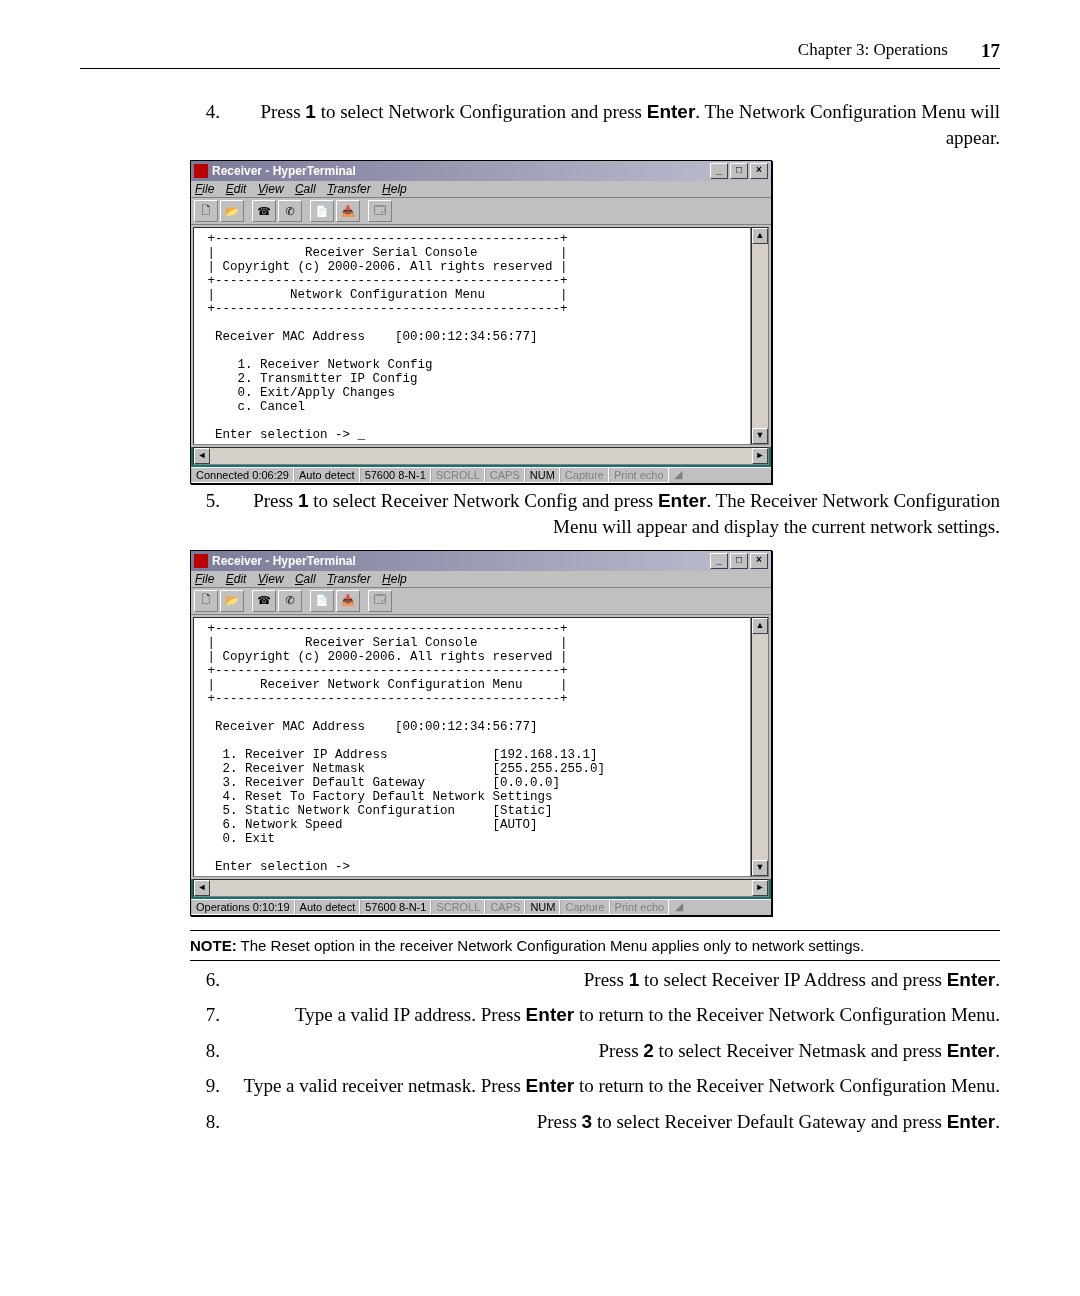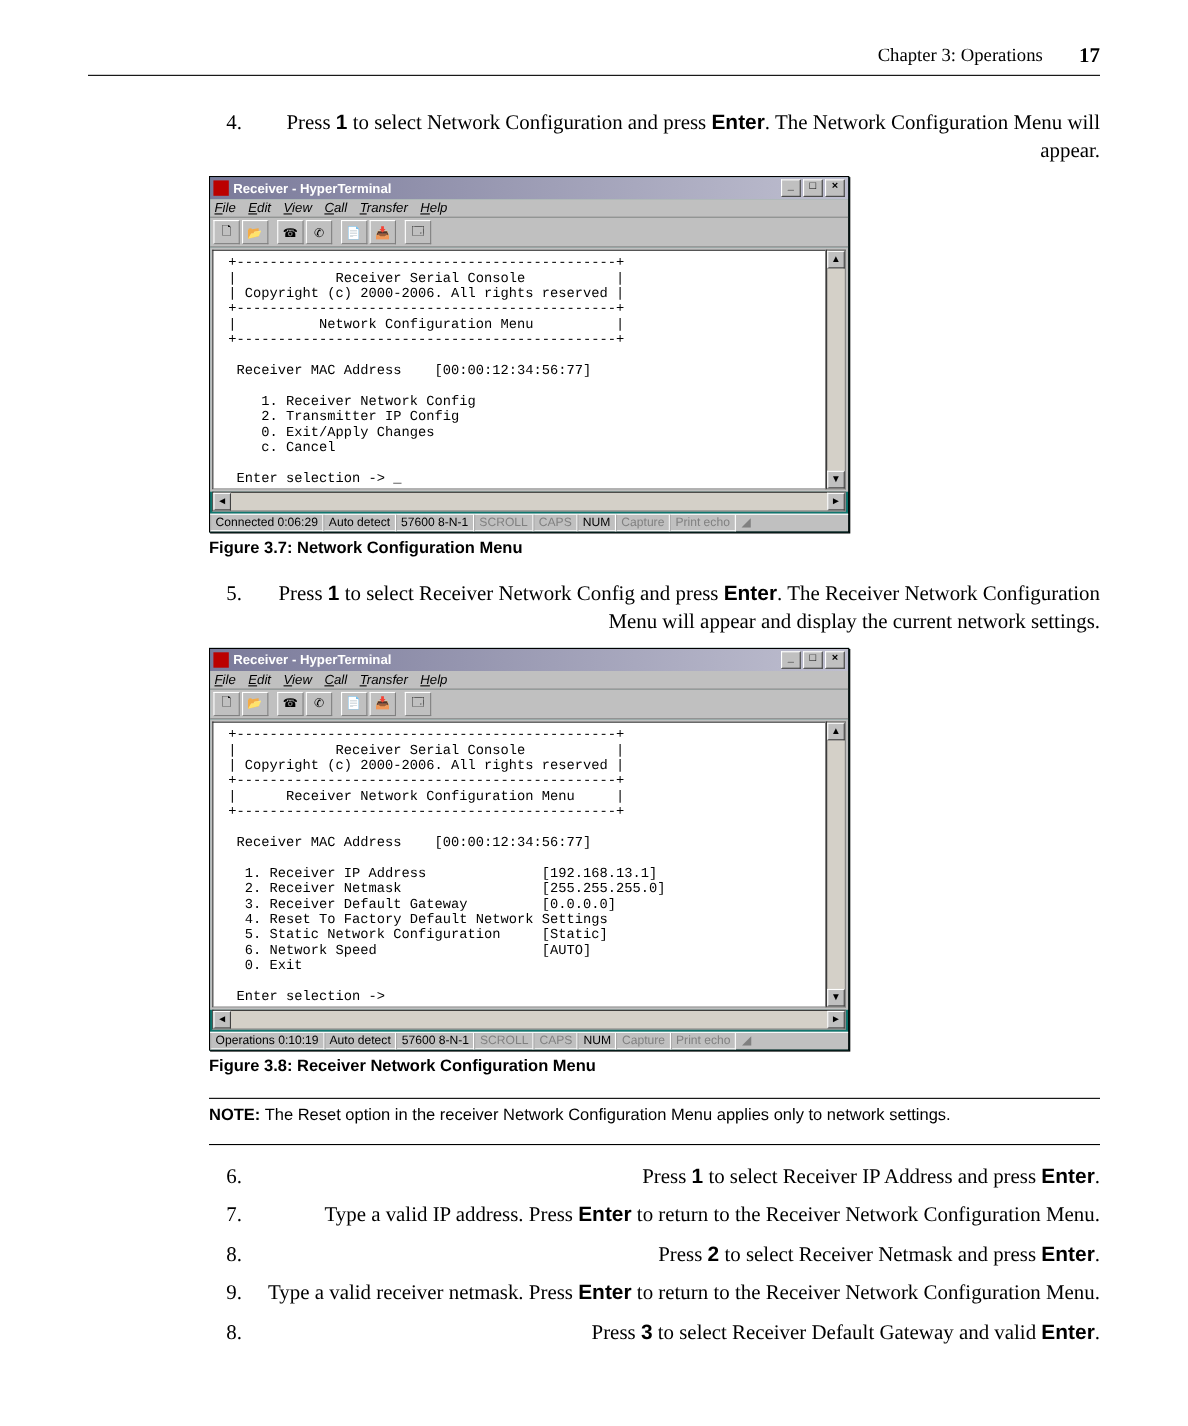--- a/index.html
+++ b/index.html
@@ -56,22 +56,22 @@
     font-weight: bold;
     margin-top: 6px;
     margin-bottom: 20px;
   }
   .note-rule-top {
     border-top: 1px solid #000;
     margin-top: 14px;
   }
   .note-rule-bot {
     border-bottom: 1px solid #000;
-    margin-bottom: 16px;
-    padding-bottom: 18px;
+    margin-bottom: 6px;
+    padding-bottom: 6px;
   }
   .note {
     font-family: Arial, Helvetica, sans-serif;
     font-size: 15px;
     padding-top: 6px;
   }
   .note b { font-weight: bold; }
 
   
   .ht-window {
@@ -286,21 +286,20 @@
         <div class="sb-cell">Auto detect</div>
         <div class="sb-cell">57600 8-N-1</div>
         <div class="sb-cell dim">SCROLL</div>
         <div class="sb-cell dim">CAPS</div>
         <div class="sb-cell">NUM</div>
         <div class="sb-cell dim">Capture</div>
         <div class="sb-cell dim">Print echo</div>
         <div class="sb-grip">◢</div>
       </div>
     </div>
-    <div class="figure-caption">Figure 3.7: Network Configuration Menu</div>
 
     <div class="step">
       <div class="step-num">5.</div>
       <div class="step-text">
         <span>Press </span><b>1</b><span> to select Receiver Network Config and press </span><b>Enter</b><span>. The Receiver Network Configuration Menu will appear and display the current network settings.</span>
       </div>
     </div>
 
     <div class="ht-window">
       <div class="ht-titlebar">
@@ -365,21 +364,20 @@
         <div class="sb-cell">Auto detect</div>
         <div class="sb-cell">57600 8-N-1</div>
         <div class="sb-cell dim">SCROLL</div>
         <div class="sb-cell dim">CAPS</div>
         <div class="sb-cell">NUM</div>
         <div class="sb-cell dim">Capture</div>
         <div class="sb-cell dim">Print echo</div>
         <div class="sb-grip">◢</div>
       </div>
     </div>
-    <div class="figure-caption">Figure 3.8: Receiver Network Configuration Menu</div>
 
     <div class="note-rule-top"></div>
     <div class="note note-rule-bot">
       <b>NOTE:</b><span> The Reset option in the receiver Network Configuration Menu applies only to network settings.</span>
     </div>
 
     <div class="step">
       <div class="step-num">6.</div>
       <div class="step-text">
         <span>Press </span><b>1</b><span> to select Receiver IP Address and press </span><b>Enter</b><span>.</span>
@@ -403,18 +401,18 @@
     <div class="step">
       <div class="step-num">9.</div>
       <div class="step-text">
         <span>Type a valid receiver netmask. Press </span><b>Enter</b><span> to return to the Receiver Network Configuration Menu.</span>
       </div>
     </div>
 
     <div class="step">
       <div class="step-num">8.</div>
       <div class="step-text">
-        <span>Press </span><b>3</b><span> to select Receiver Default Gateway and valid </span><b>Enter</b><span>.</span>
+        <span>Press </span><b>3</b><span> to select Receiver Default Gateway and press </span><b>Enter</b><span>.</span>
       </div>
     </div>
 
   </div>
 </div>
 
 </body></html>

